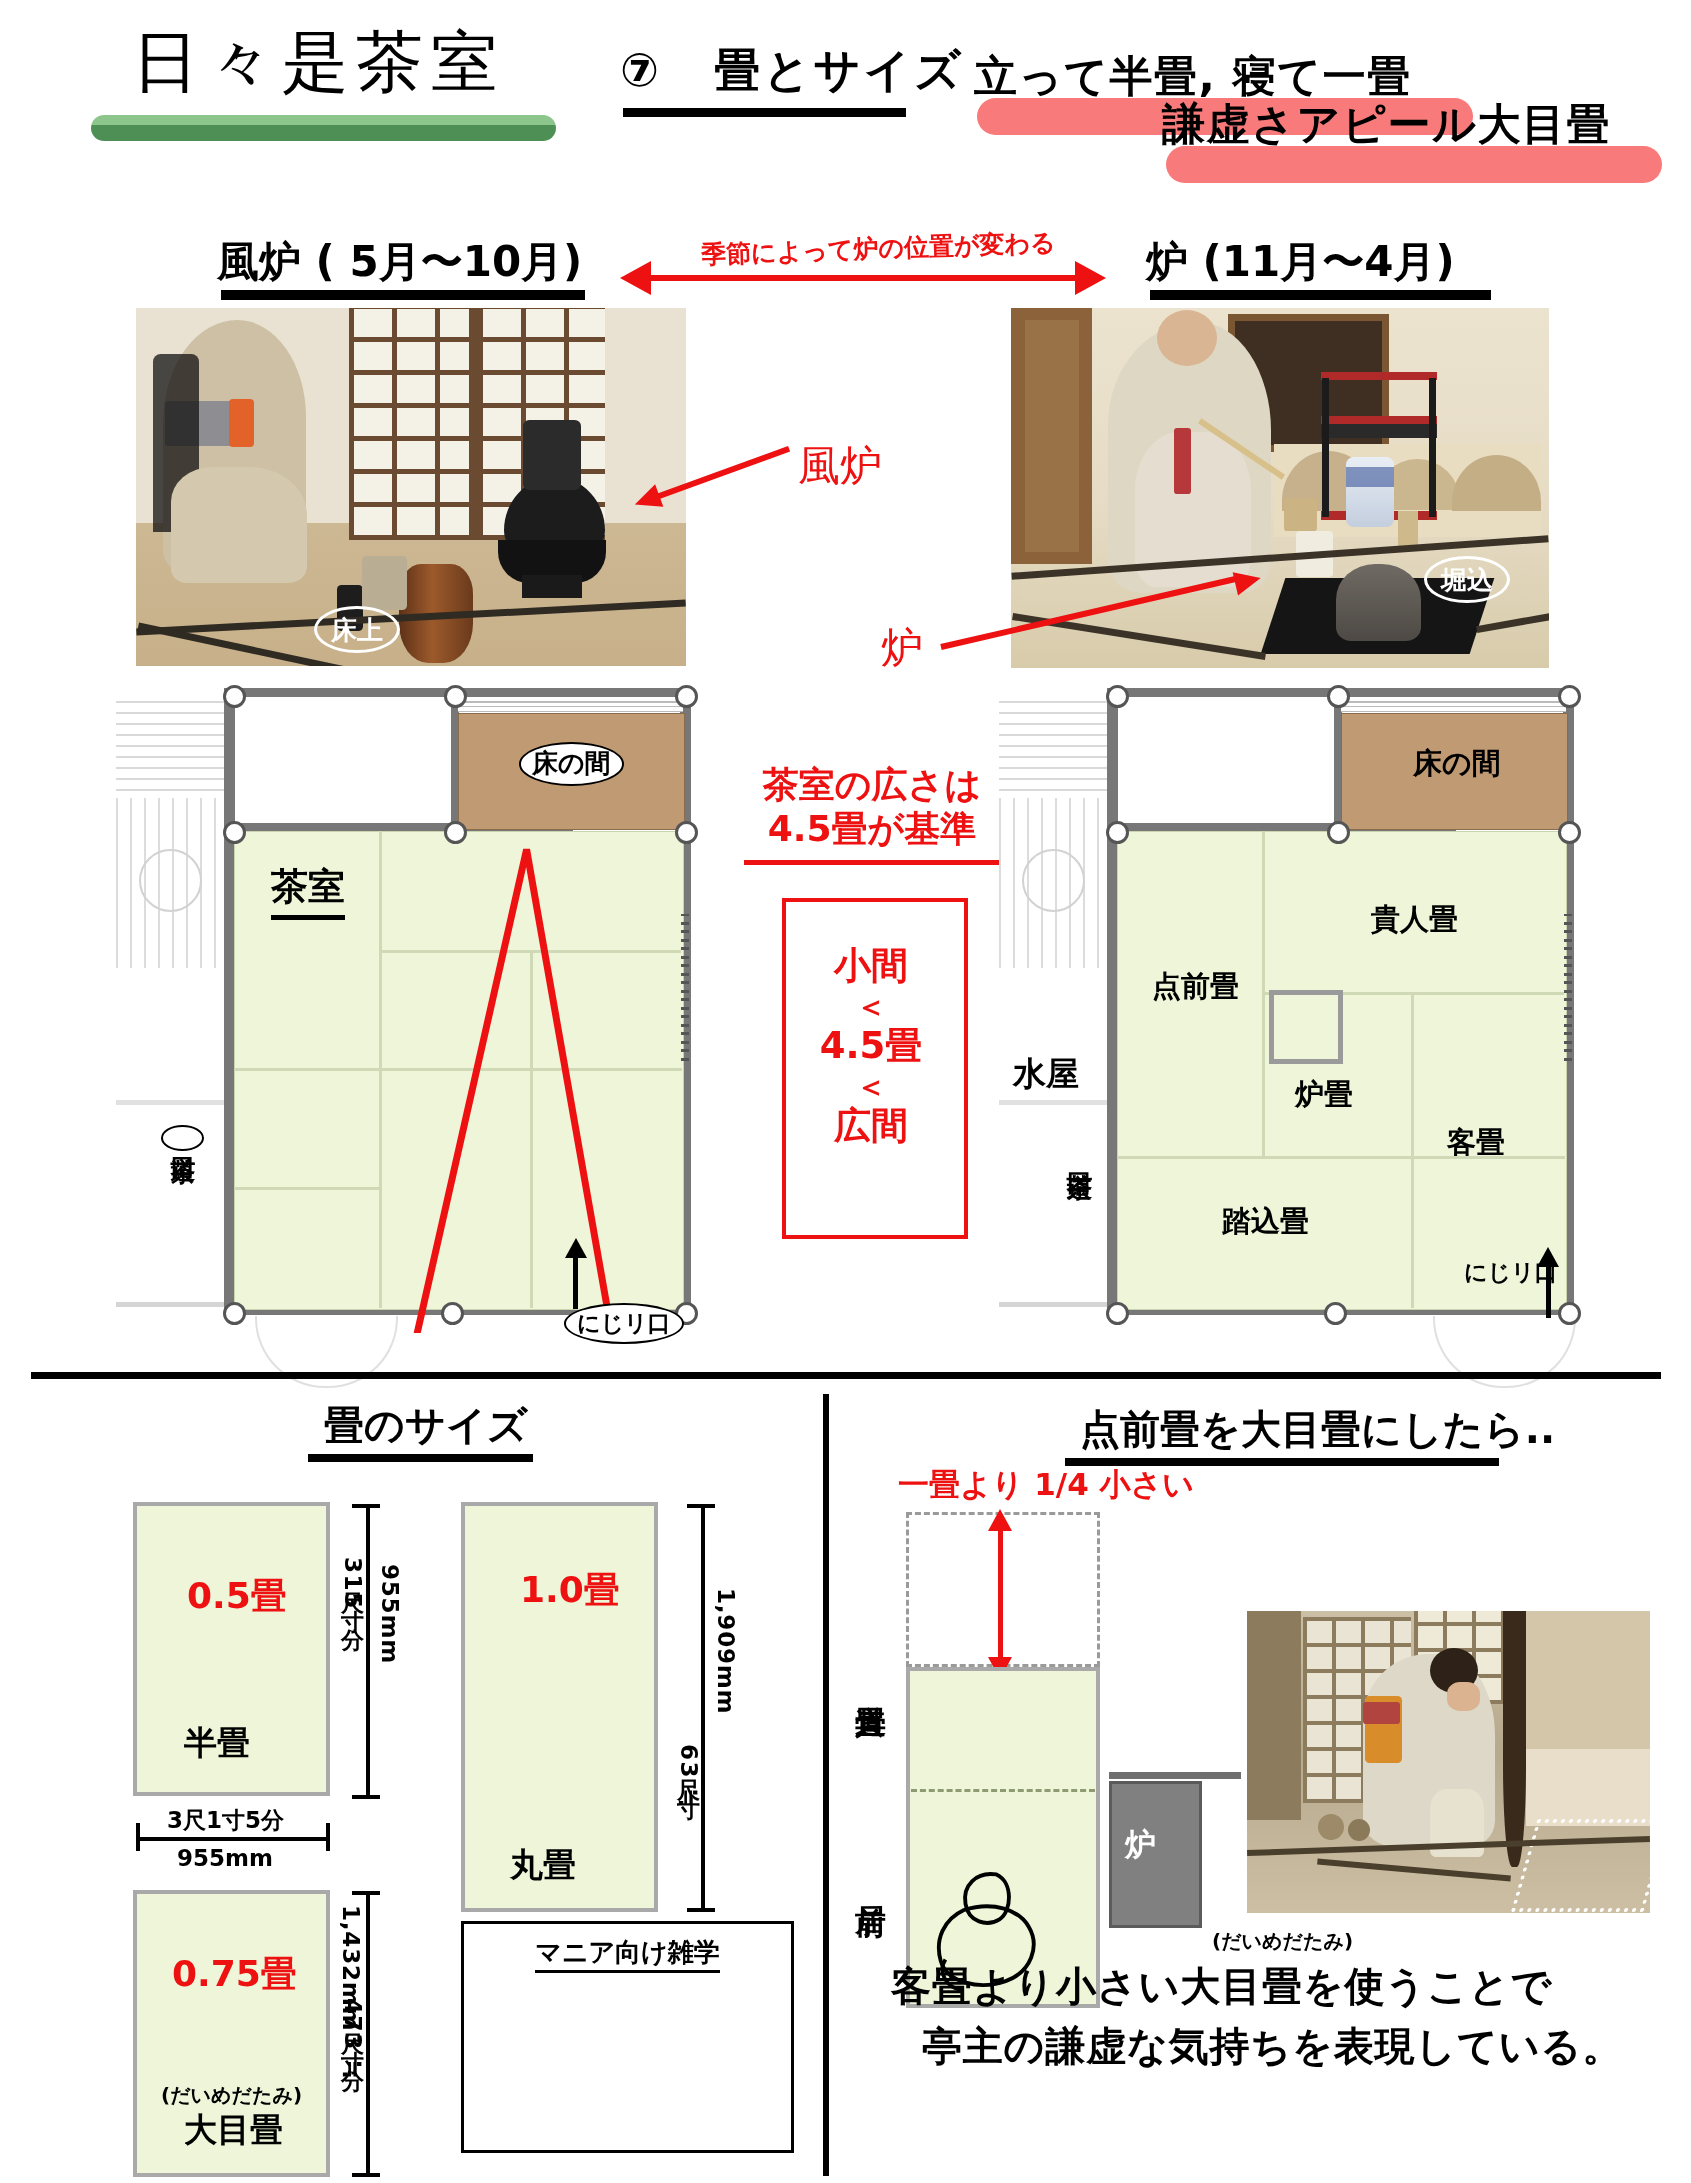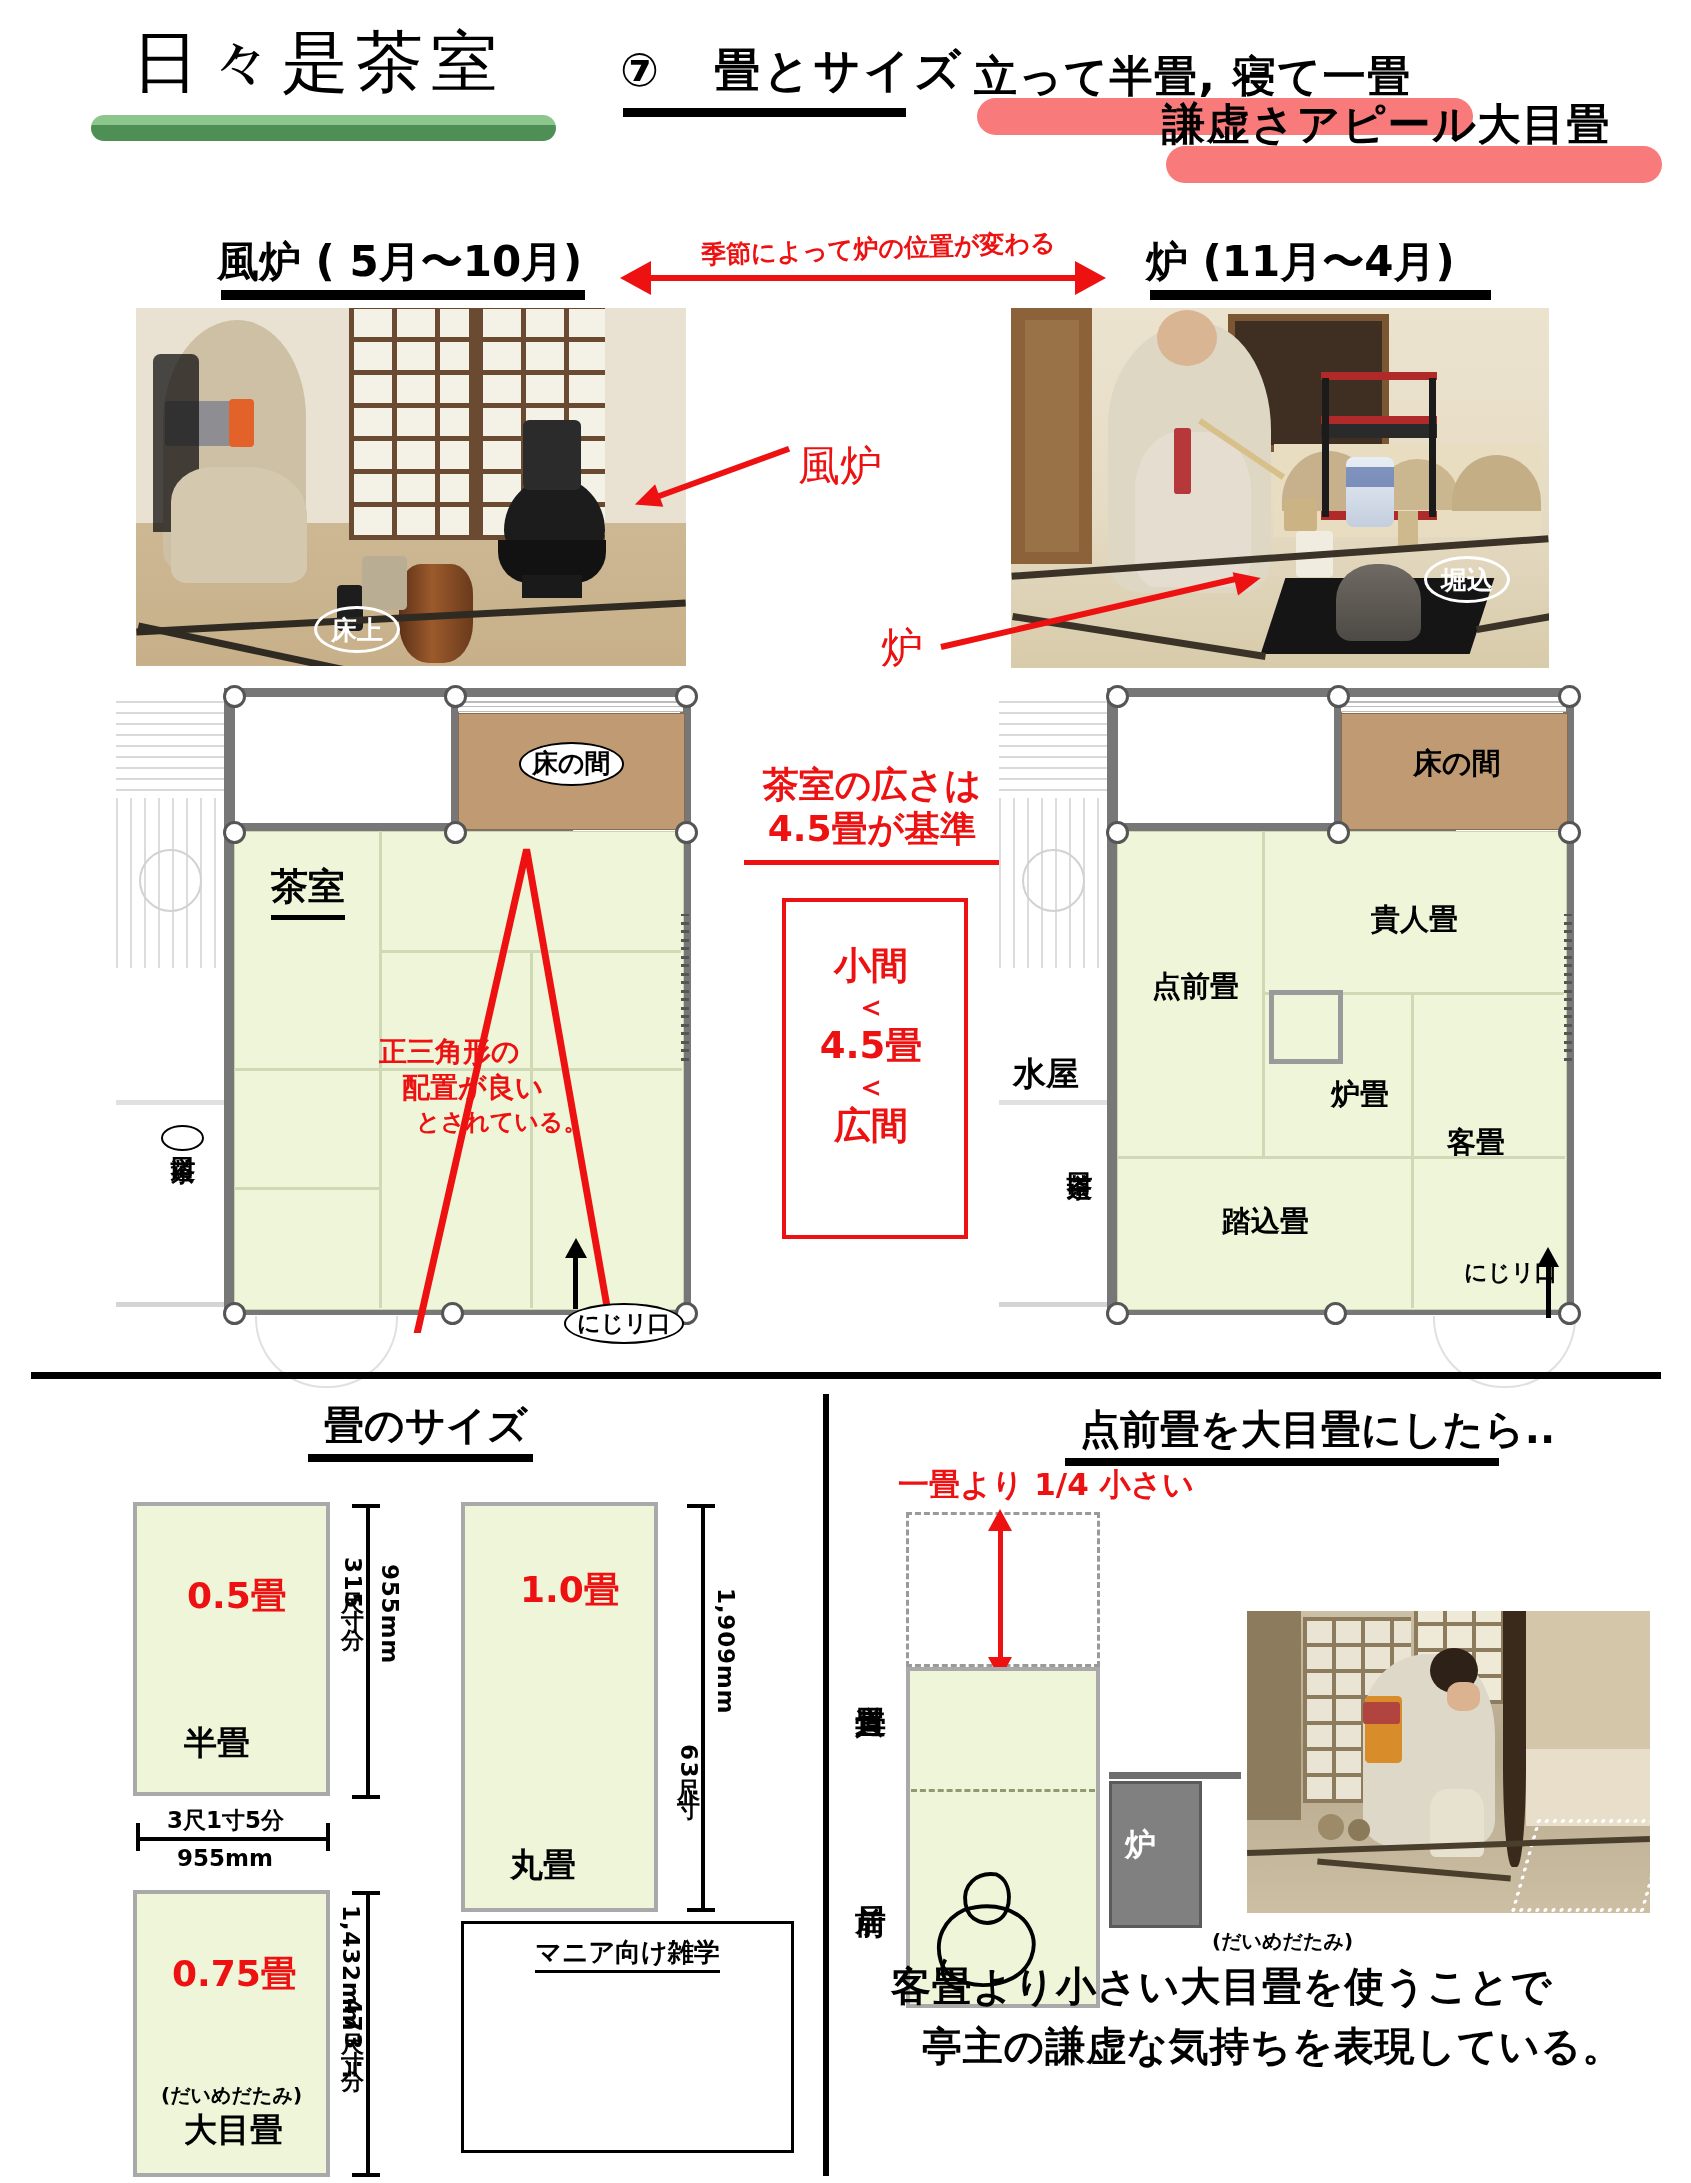--- a/index.html
+++ b/index.html
@@ -332,25 +332,20 @@
          background:repeating-linear-gradient(0deg,#555 0 3.1px,transparent 3.1px 8.5px);"></div>
 
     <div class="oval-label" style="left:403px;top:60px;">床の間</div>
     <div class="plan-label" style="left:155px;top:180px;font-size:37px;border-bottom:5.4px solid #000;padding-bottom:3.1px;">茶室</div>
   </div>
 
   <svg class="abs" style="left:116px;top:682px;width:612px;height:651px;pointer-events:none;" viewBox="0 0 790 840" width="612" height="651">
     <polygon points="208,1009 680,1092 533,1090" style="display:none"></polygon>
     <polyline points="333,1087 530,216 682,1080 333,1087" fill="none" stroke="#ee1111" stroke-width="9"></polyline>
   </svg>
-  <div class="abs" style="left:379px;top:1034px;color:#ee1111;font-weight:bold;font-size:28px;line-height:1.3;">
-    <div>正三角形の</div>
-    <div style="margin-left:23px">配置が良い</div>
-    <div style="margin-left:37px;font-size:24px">とされている。</div>
-  </div>
   <div class="oval-label vert" style="left:161px;top:1125px;font-size:25px;">茶道口</div>
   <div class="oval-label" style="left:564px;top:1303px;font-size:23px;">にじリ口</div>
   <div class="abs" style="left:573px;top:1255px;width:5.4px;height:54px;background:#000;"></div>
   <div class="arrow-head" style="left:565px;top:1238px;border-left:11.6px solid transparent;border-right:11.6px solid transparent;border-bottom:20px solid #000;"></div>
 
   <div class="abs" id="mid-note">
     <div>茶室の広さは</div>
     <div>4.5畳が基準</div>
   </div>
   <div class="abs" id="mid-note-rule"></div>
@@ -399,21 +394,21 @@
     <div class="abs" style="left:559px;top:139px;width:17px;height:17px;border:3.1px solid #555;border-radius:50%;background:#fff;"></div>
     <div class="abs" style="left:107px;top:620px;width:17px;height:17px;border:3.1px solid #555;border-radius:50%;background:#fff;"></div>
     <div class="abs" style="left:325px;top:620px;width:17px;height:17px;border:3.1px solid #555;border-radius:50%;background:#fff;"></div>
     <div class="abs" style="left:559px;top:620px;width:17px;height:17px;border:3.1px solid #555;border-radius:50%;background:#fff;"></div>
     <div class="abs" style="left:565px;top:232px;width:7.7px;height:147px;
          background:repeating-linear-gradient(0deg,#555 0 3.1px,transparent 3.1px 8.5px);"></div>
 
     <div class="oval-label" style="left:403px;top:60px;border:none;background:transparent;font-size:29px;">床の間</div>
     <div class="plan-label" style="left:372px;top:218px;">貴人畳</div>
     <div class="plan-label" style="left:153px;top:285px;">点前畳</div>
-    <div class="plan-label" style="left:296px;top:393px;margin-left:36px;">炉畳</div>
+    <div class="plan-label" style="left:296px;top:393px;">炉畳</div>
     <div class="plan-label" style="left:448px;top:441px;">客畳</div>
     <div class="plan-label" style="left:223px;top:520px;">踏込畳</div>
     <div class="plan-label" style="left:465px;top:575px;font-size:23px;">にじリ口</div>
     <div class="abs" style="left:547px;top:582px;width:5.4px;height:54px;background:#000;"></div>
     <div class="arrow-head" style="left:538px;top:565px;border-left:11.6px solid transparent;border-right:11.6px solid transparent;border-bottom:20px solid #000;"></div>
   </div>
   <div class="plan-label" style="left:1013px;top:1052px;font-size:33px;">水屋</div>
   <div class="plan-label vert" style="left:1063px;top:1154px;font-size:26px;">茶道口</div>
 
   <div class="abs" id="hr-main"></div>

